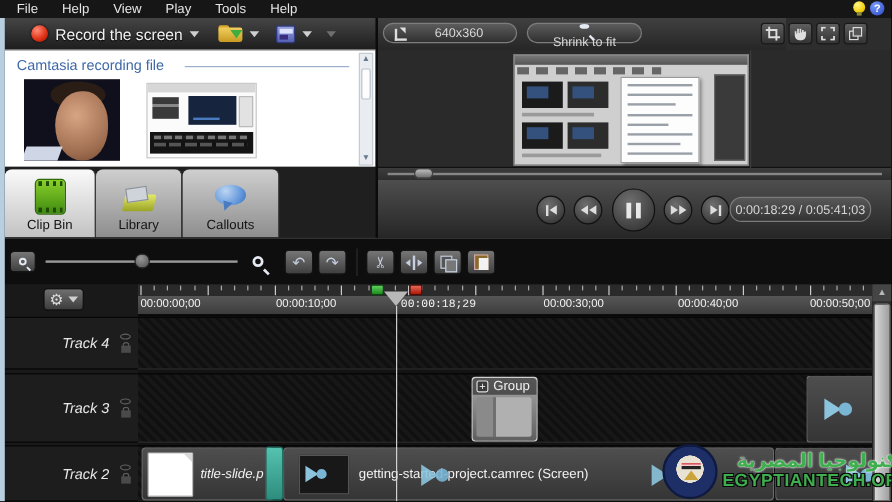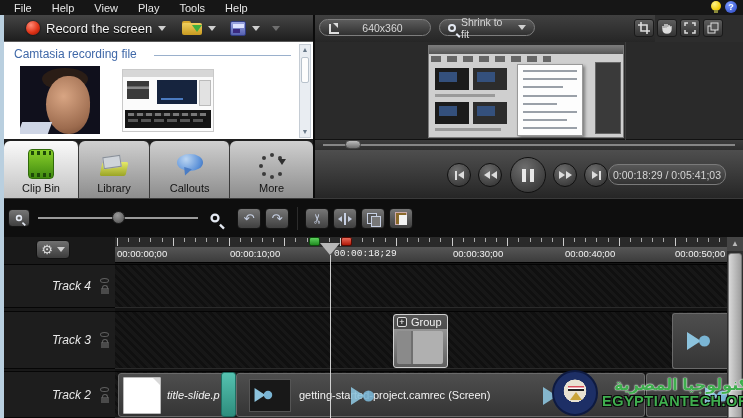--- a/index.html
+++ b/index.html
@@ -243,46 +243,33 @@
         <span class="tab-label">Clip Bin</span>
       </div>
       <div class="tab" style="width:72px;">
         <span class="ic-library"></span>
         <span class="tab-label">Library</span>
       </div>
       <div class="tab" style="width:81px;">
         <span class="ic-callouts"></span>
         <span class="tab-label">Callouts</span>
       </div>
-      <div class="tab" style="width:84px;border-right:none;">
-        <span class="ic-more">
-          <span class="dot" style="left:11px;top:0;"></span>
-            <span class="dot" style="left:19px;top:3px;"></span>
-          <span class="dot" style="left:3px;top:3px;"></span>
-            <span class="dot" style="left:0;top:11px;"></span>
-          <span class="dot" style="left:3px;top:19px;"></span>
-            <span class="dot" style="left:11px;top:22px;"></span>
-          <span class="dot" style="left:19px;top:19px;"></span>
-            <span class="arr"></span>
-        </span>
-        <span class="tab-label">More</span>
-      </div>
     </div>
   </div>
 
   <div class="abs vdivider"></div>
 
   <div class="abs preview-panel">
 
     <div class="abs pv-toolbar">
       <div class="pill" style="left:4px;width:112px;">
         <span class="resize-glyph"></span>
         <span style="margin:0 auto;">640x360</span>
       </div>
-      <div class="pill" style="left:124px;width:96px;">
+      <div class="pill" style="left:124px;width:96px;flex-direction:column;">
         <span class="mag"></span>
         <span>Shrink to fit</span>
         <span class="caret"></span>
       </div>
       <div class="sqbtn" style="left:319px;">
         <svg width="12" height="12" viewBox="0 0 12 12">
             <path d="M3,0 V9 H12 M0,3 H9 V12" stroke="#ddd" stroke-width="1.6" fill="none"></path>
           </svg>
       </div>
       <div class="sqbtn" style="left:342px;">

